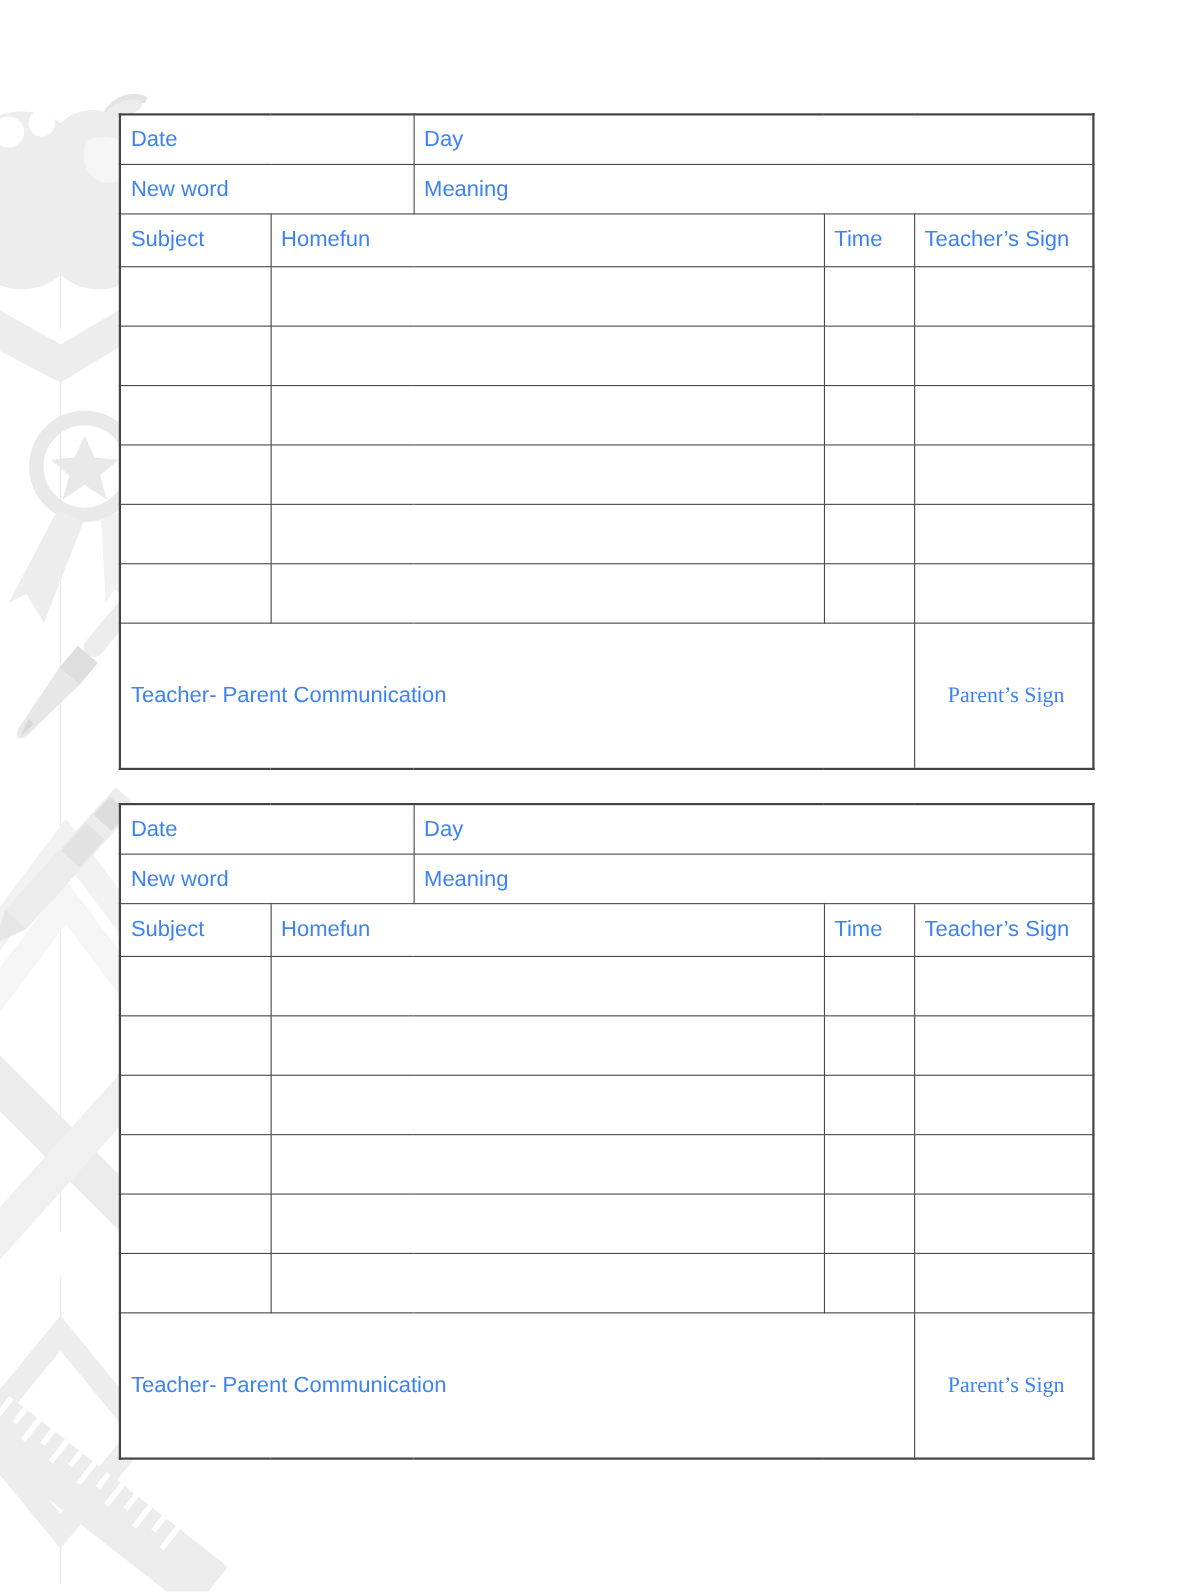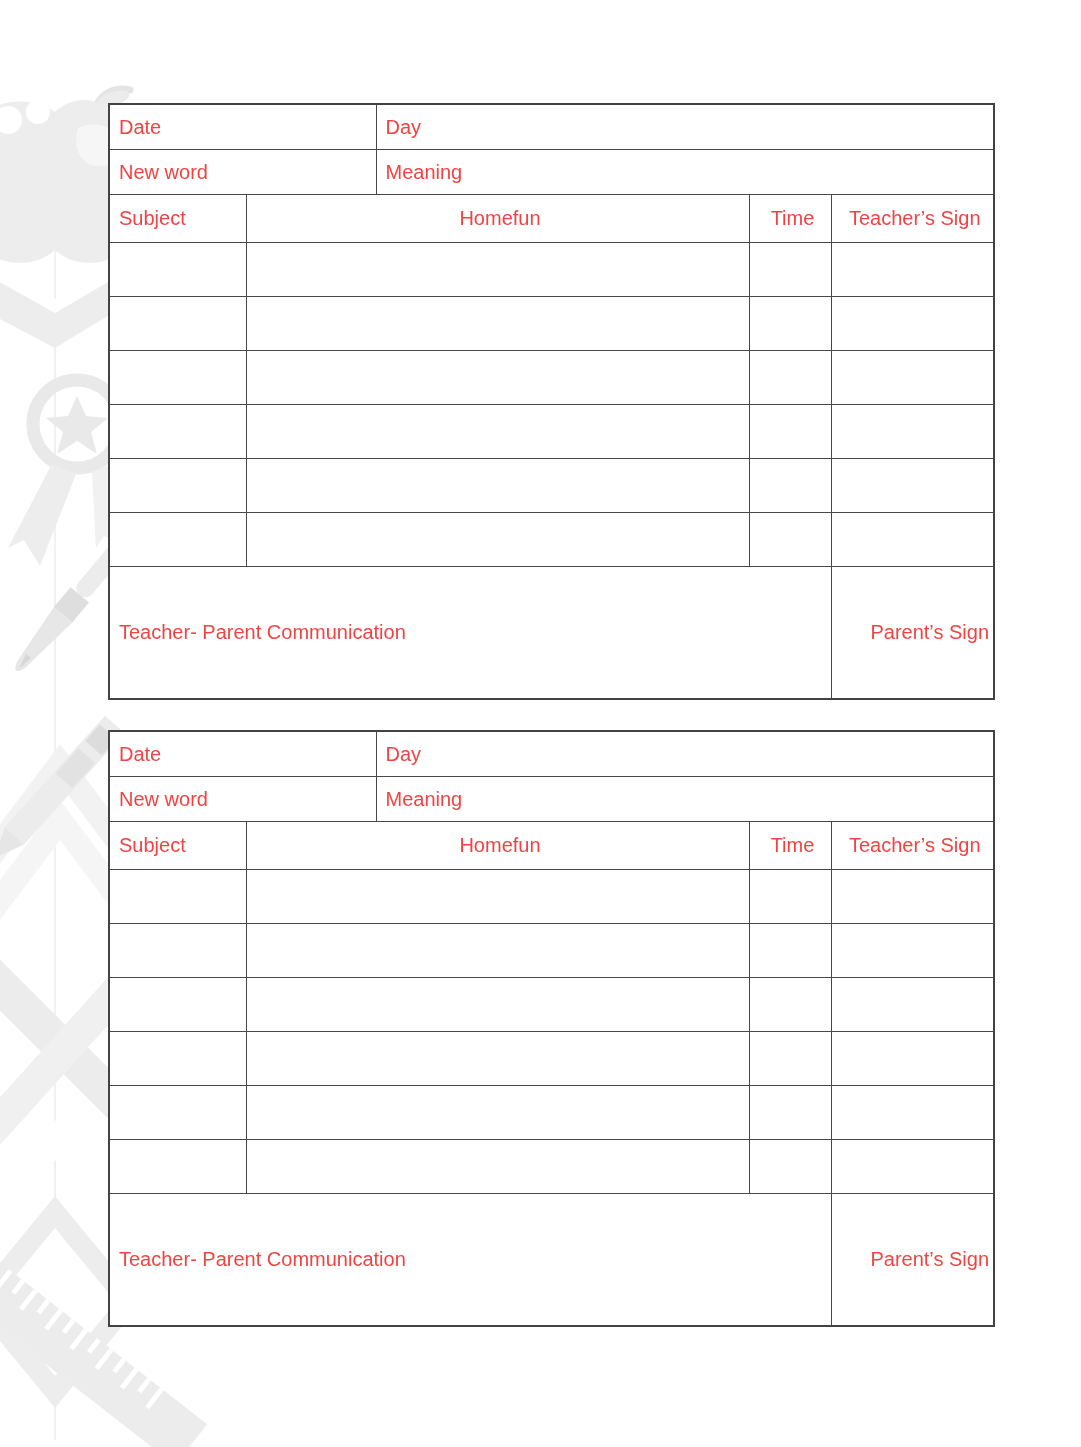--- a/index.html
+++ b/index.html
@@ -17,46 +17,47 @@
     left: 0; top: 0;
     pointer-events: none;
   }
   table.diary {
     position: absolute;
     left: 108px;
     width: 885px;
     border-collapse: collapse;
     table-layout: fixed;
     font-size: 20px;
-    color: #ef4444;
+    color: #3b82f6;
     background: #ffffff;
   }
   table.diary.t1 { top: 103px; }
   table.diary.t2 { top: 730px; }
   table.diary td {
     border: 1.5px solid #484848;
     padding: 0 4px 0 9px;
     vertical-align: middle;
     overflow: hidden;
     white-space: nowrap;
   }
   table.diary { border: 2px solid #434343; }
   tr.row-label  td { height: 44px; }
   tr.row-head   td { height: 47px; font-weight: normal; }
   tr.row-entry  td { height: 53px; }
   tr.row-comm   td { height: 131px; }
-  td.center { text-align: center; padding-left: 2px; padding-right: 2px; }
+  td.center { padding-left: 2px; padding-right: 2px; }
   td.comm-cell {
     vertical-align: top;
     padding-top: 11px;
   }
   td.parent-cell {
     vertical-align: top;
-    text-align: right;
+    text-align: center;
     padding: 11px 2px 0 2px;
+    font-family: Liberation Serif, serif;
   }
 </style>
 </head>
 <body>
 
 <div class="sheet">
 
   <svg class="watermark" width="1081" height="1447" viewBox="0 0 1081 1447" aria-hidden="true">
     <g fill="#ededed" stroke="none">
 

